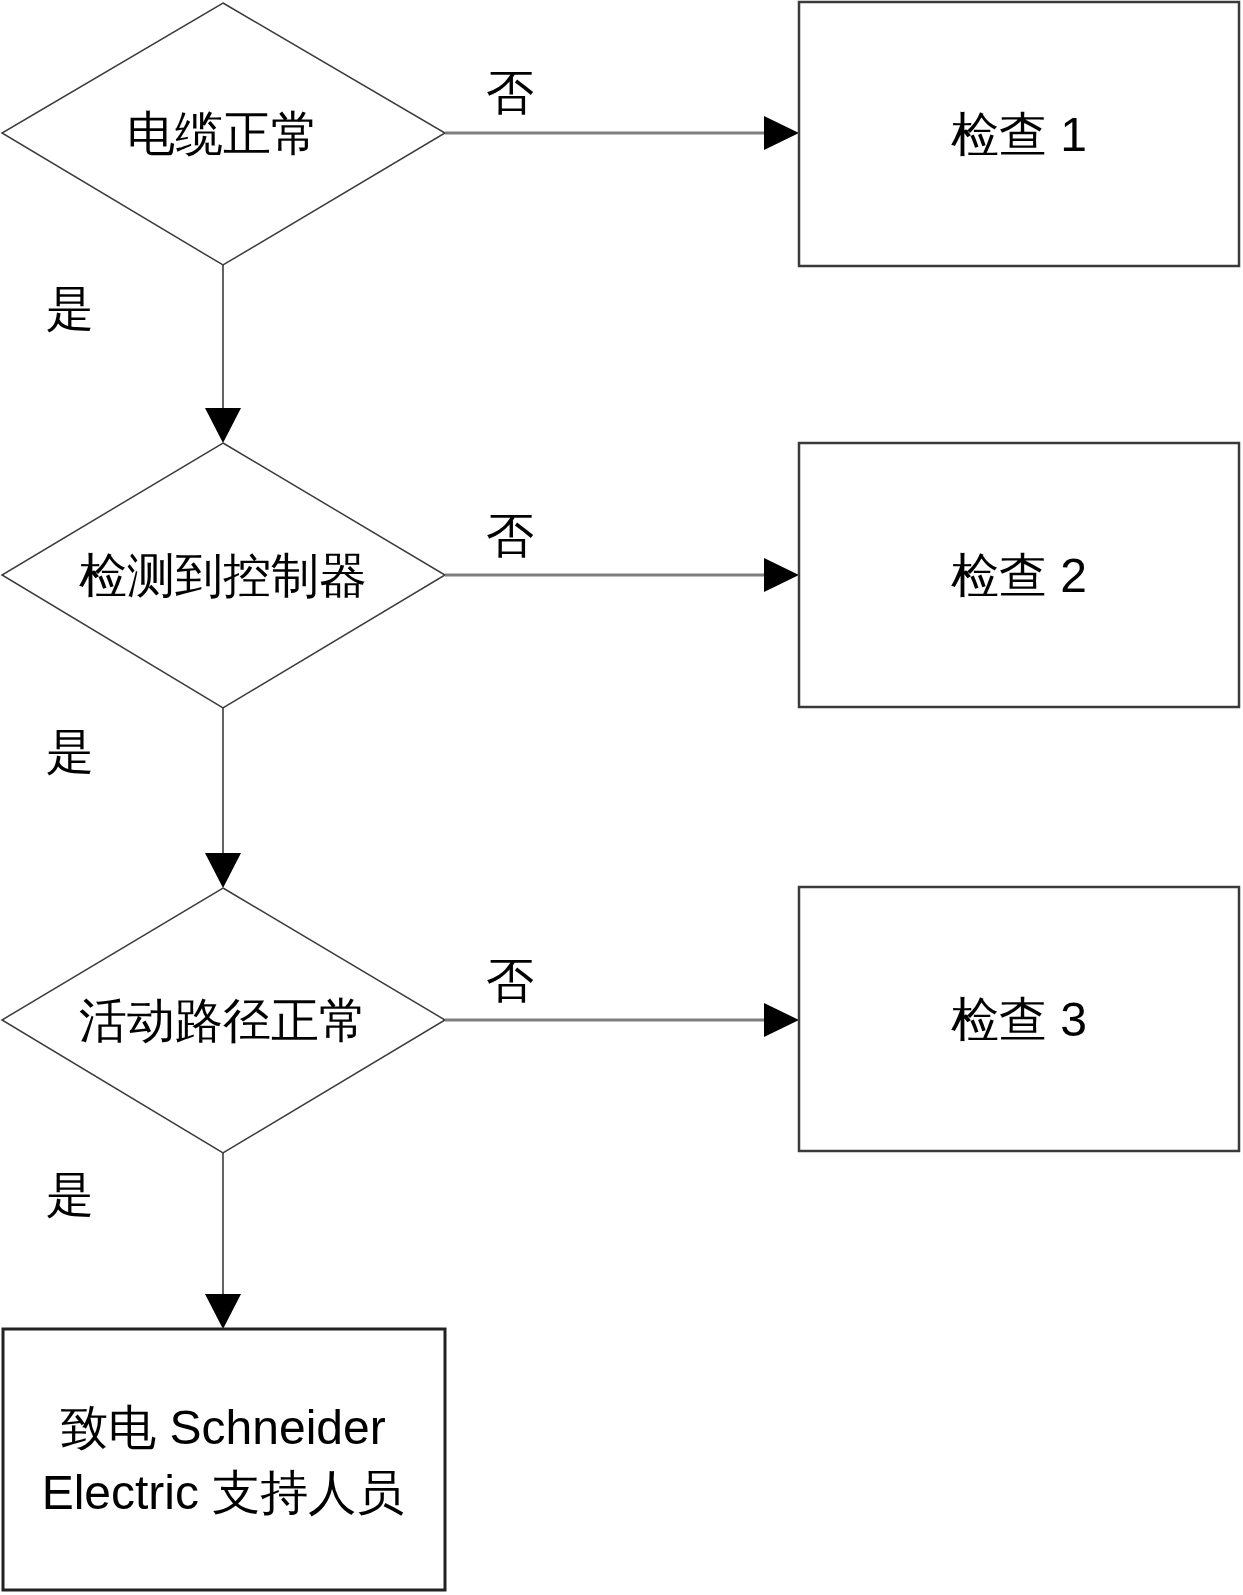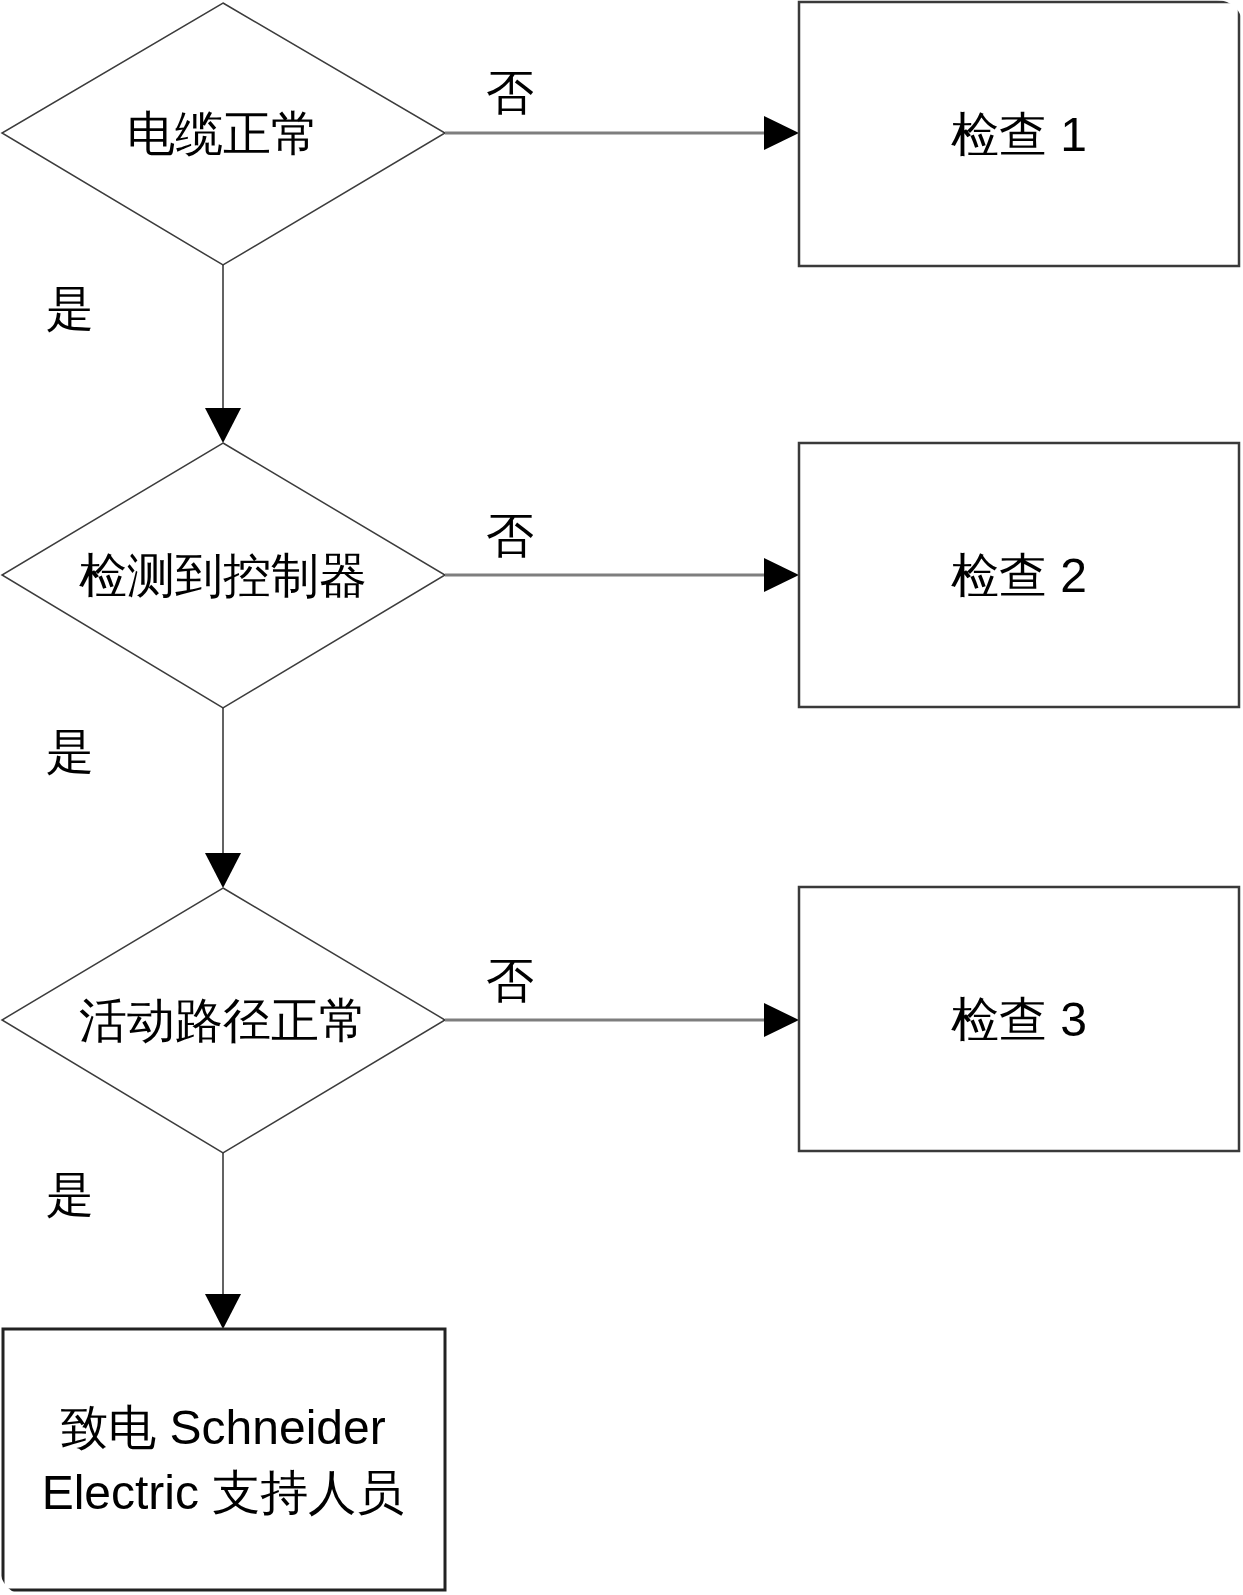--- a/index.html
+++ b/index.html
@@ -2,21 +2,20 @@
 <html><head>
 <meta charset="utf-8">
 <style>
   html, body { margin: 0; padding: 0; background: #ffffff; }
   .canvas {
     position: relative;
     width: 1243px;
     height: 1595px;
     background: #ffffff;
     overflow: hidden;
-    border-radius: 26px;
   }
   svg { display: block; }
   text {
     font-family: "Liberation Sans", "DejaVu Sans", sans-serif;
     font-size: 48px;
     fill: #000000;
     text-anchor: middle;
   }
   .shape { fill: #ffffff; }
   .diamond { stroke-width: 1.5; }

